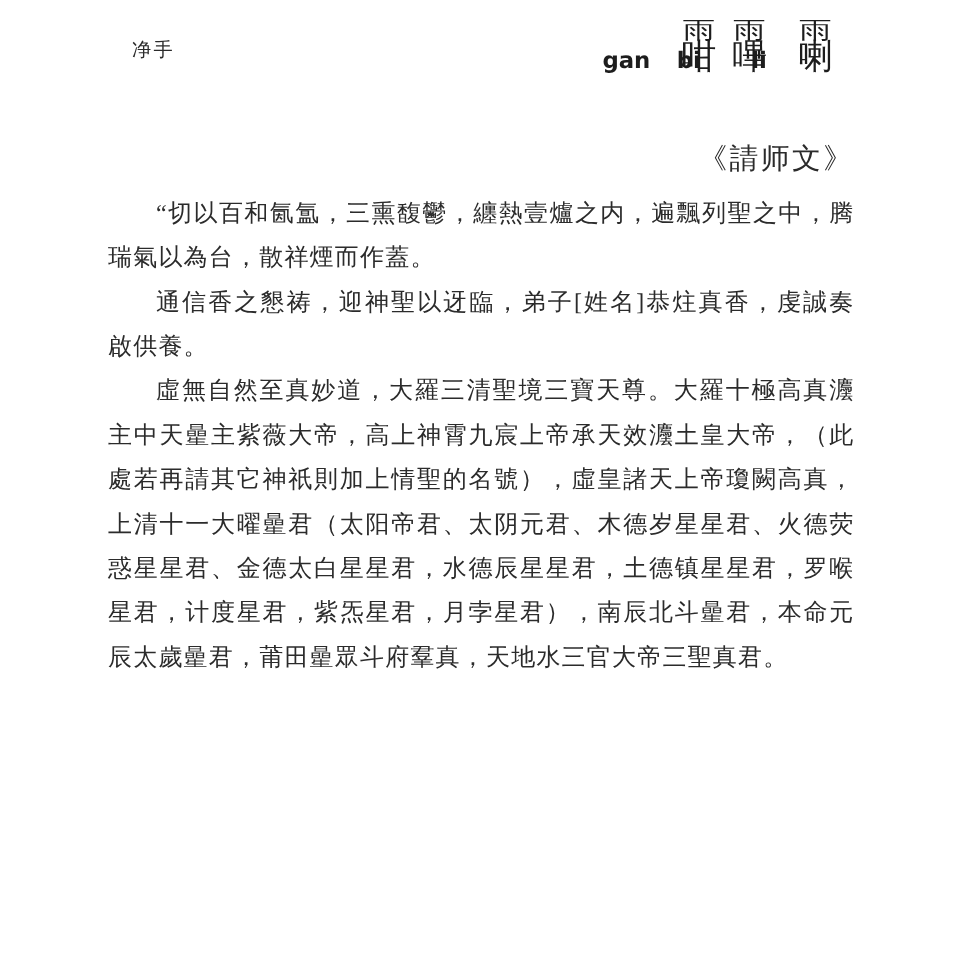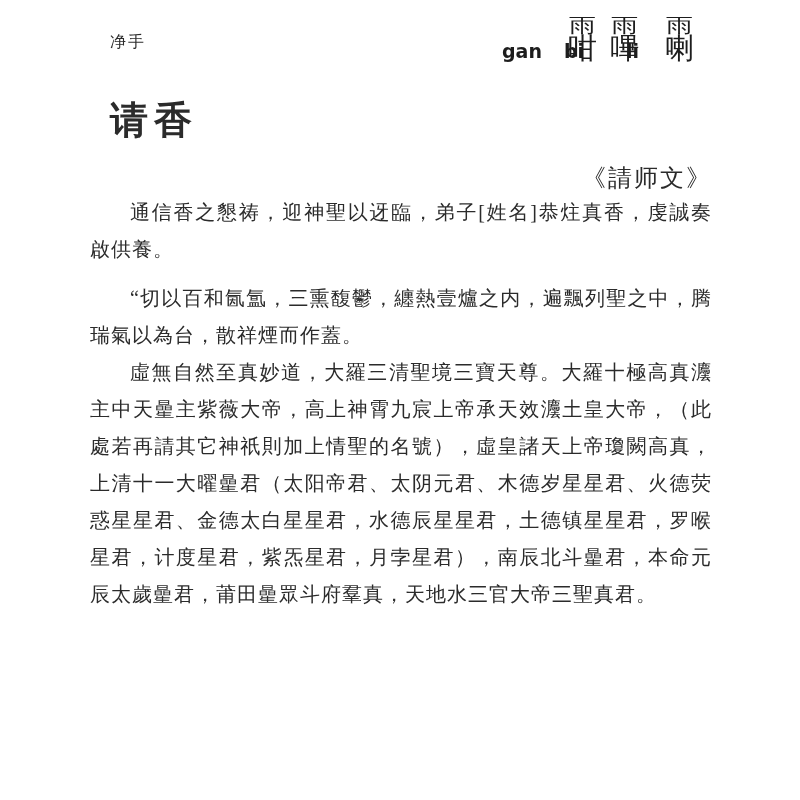--- a/index.html
+++ b/index.html
@@ -138,26 +138,25 @@
       <div class="seal">
         <span class="seal-pinyin">li</span>
         <span class="seal-glyph">
           <span class="seal-top">雨</span>
           <span class="seal-bottom">喇</span>
         </span>
       </div>
     </div>
   </div>
 
-  <h1 class="h-big">请香</h1>
 
 
 
 
   <p class="doc-title">《請师文》</p>
 
+  <p class="para first">“切以百和氤氲，三熏馥鬱，纏熱壹爐之内，遍飄列聖之中，腾瑞氣以為台，散祥煙而作蓋。</p>
+
   <p class="para">通信香之懇祷，迎神聖以迓臨，弟子[姓名]恭炷真香，虔誠奏啟供養。</p>
-
-  <p class="para first">“切以百和氤氲，三熏馥鬱，纏熱壹爐之内，遍飄列聖之中，腾瑞氣以為台，散祥煙而作蓋。</p>
 
   <p class="para">虛無自然至真妙道，大羅三清聖境三寶天尊。大羅十極高真灋主中天曐主紫薇大帝，高上神霄九宸上帝承天效灋土皇大帝，（此處若再請其它神祇則加上情聖的名號），虛皇諸天上帝瓊闕高真，上清十一大曜曐君（太阳帝君、太阴元君、木德岁星星君、火德荧惑星星君、金德太白星星君，水德辰星星君，土德镇星星君，罗喉星君，计度星君，紫炁星君，月孛星君），南辰北斗曐君，本命元辰太歲曐君，莆田曐眾斗府羣真，天地水三官大帝三聖真君。</p>
 
 </div>
 
 </body></html>

